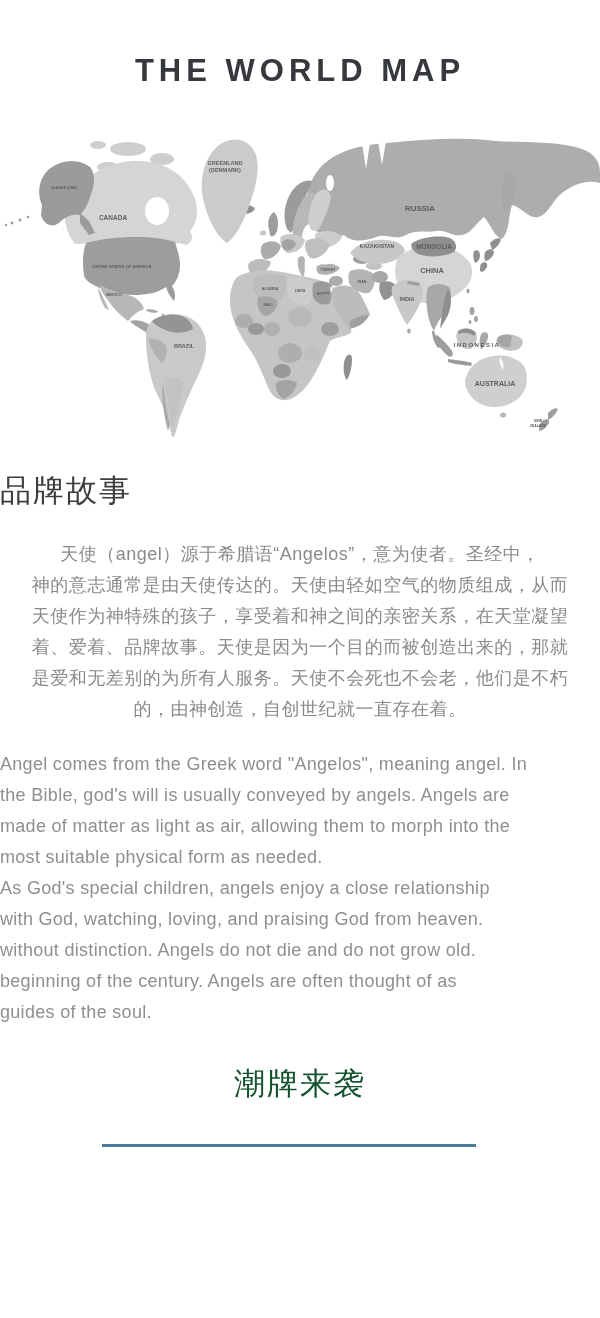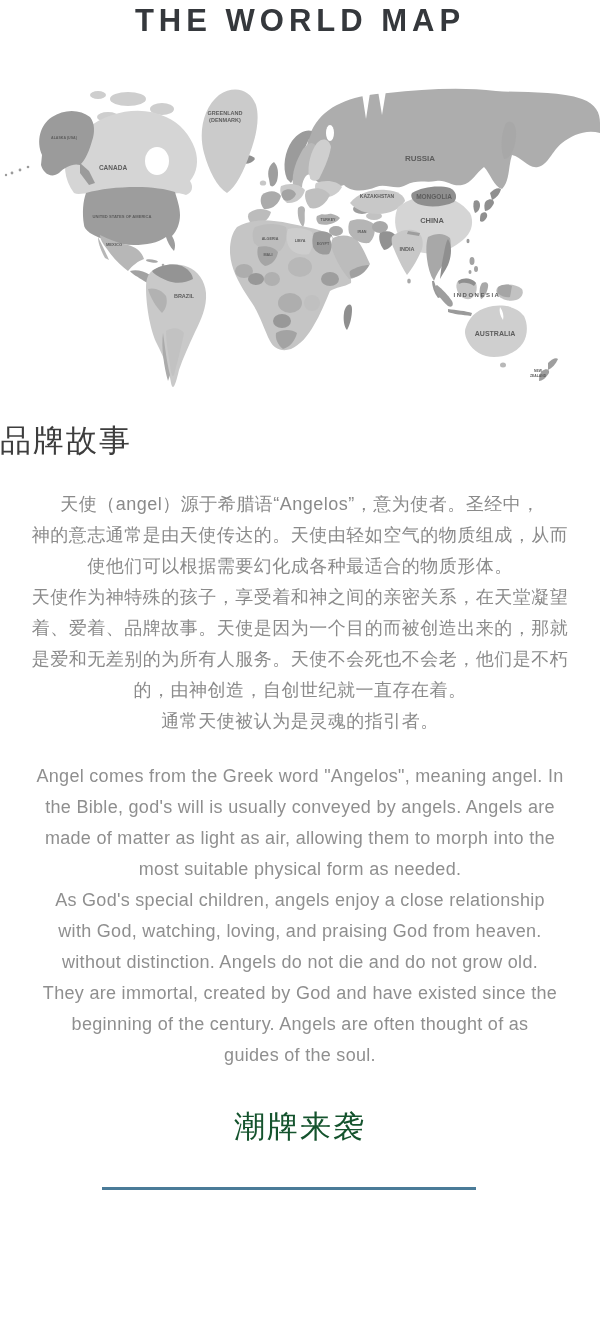--- a/index.html
+++ b/index.html
@@ -2,38 +2,38 @@
 <html><head>
 <meta charset="utf-8">
 <style>
   html,body { margin:0; padding:0; }
   body {
     width:600px; min-height:1318px; background:#ffffff;
     font-family:"Liberation Sans","DejaVu Sans",sans-serif;
     overflow-x:hidden;
   }
   .page-title {
-    margin:0; text-align:center;
+    margin:0; padding-top:50px; text-align:center;
     font-size:31px; line-height:42px; font-weight:600;
     letter-spacing:5px; color:#35383c;
   }
   .map-svg { display:block; margin-top:33px; }
   .map-label { font-family:"Liberation Sans","DejaVu Sans",sans-serif; font-weight:bold; fill:#5d5d5d; }
   .section-heading {
     margin:14px 0 0; text-align:left; font-weight:300;
     color:#3d3d3d; font-size:31px; line-height:44px; letter-spacing:2px;
   }
   .cn-block { margin-top:26px; }
   .cn-block .line {
     text-align:center; font-size:18px; line-height:31px;
     color:#8a8a8a; letter-spacing:0.5px; font-weight:300;
   }
   .en-block { margin-top:24px; }
   .en-block .line {
-    text-align:center; font-size:18px; line-height:31px;
+    font-size:18px; line-height:31px;
     color:#8f8f8f; letter-spacing:0.3px; font-weight:300;
   }
   .trend-heading {
     margin:34px 0 0; text-align:center; font-weight:300;
     color:#14532d; font-size:31px; line-height:44px; letter-spacing:2px;
   }
   .divider {
     margin:38px 0 0 102px; width:374px; height:3px; background:#4a7b98;
   }
 </style>
@@ -200,36 +200,33 @@
     <text class="map-label" x="538" y="297" font-size="3.4">NEW</text>
     <text class="map-label" x="538" y="302" font-size="3.4">ZEALAND</text>
   </g>
 </svg>
 
 <h2 class="section-heading">品牌故事</h2>
 
 <div class="cn-block">
   <div class="line">天使（angel）源于希腊语“Angelos”，意为使者。圣经中，</div>
   <div class="line">神的意志通常是由天使传达的。天使由轻如空气的物质组成，从而</div>
-  <div class="line">使他们可以根据需要幻化成各种最适合的物质形体。</div>
   <div class="line">天使作为神特殊的孩子，享受着和神之间的亲密关系，在天堂凝望</div>
   <div class="line">着、爱着、品牌故事。天使是因为一个目的而被创造出来的，那就</div>
   <div class="line">是爱和无差别的为所有人服务。天使不会死也不会老，他们是不朽</div>
   <div class="line">的，由神创造，自创世纪就一直存在着。</div>
-  <div class="line">通常天使被认为是灵魂的指引者。</div>
 </div>
 
 <div class="en-block">
   <div class="line">Angel comes from the Greek word "Angelos", meaning angel. In</div>
   <div class="line">the Bible, god's will is usually conveyed by angels. Angels are</div>
   <div class="line">made of matter as light as air, allowing them to morph into the</div>
   <div class="line">most suitable physical form as needed.</div>
   <div class="line">As God's special children, angels enjoy a close relationship</div>
   <div class="line">with God, watching, loving, and praising God from heaven.</div>
   <div class="line">without distinction. Angels do not die and do not grow old.</div>
-  <div class="line">They are immortal, created by God and have existed since the</div>
   <div class="line">beginning of the century. Angels are often thought of as</div>
   <div class="line">guides of the soul.</div>
 </div>
 
 <h2 class="trend-heading">潮牌来袭</h2>
 
 <div class="divider" style="background-color: rgb(74, 123, 152);"></div>
 
 </body></html>

